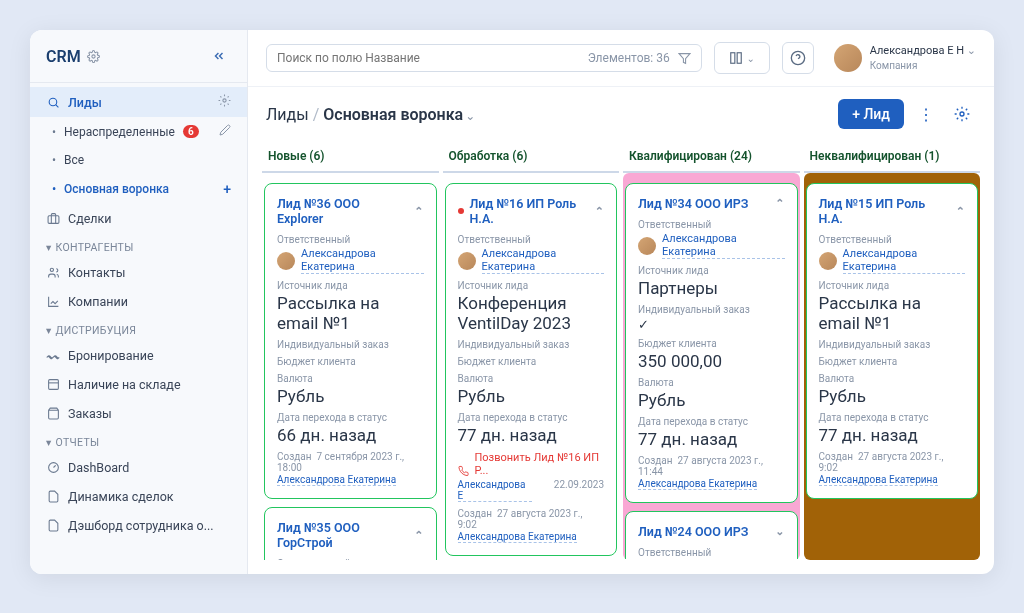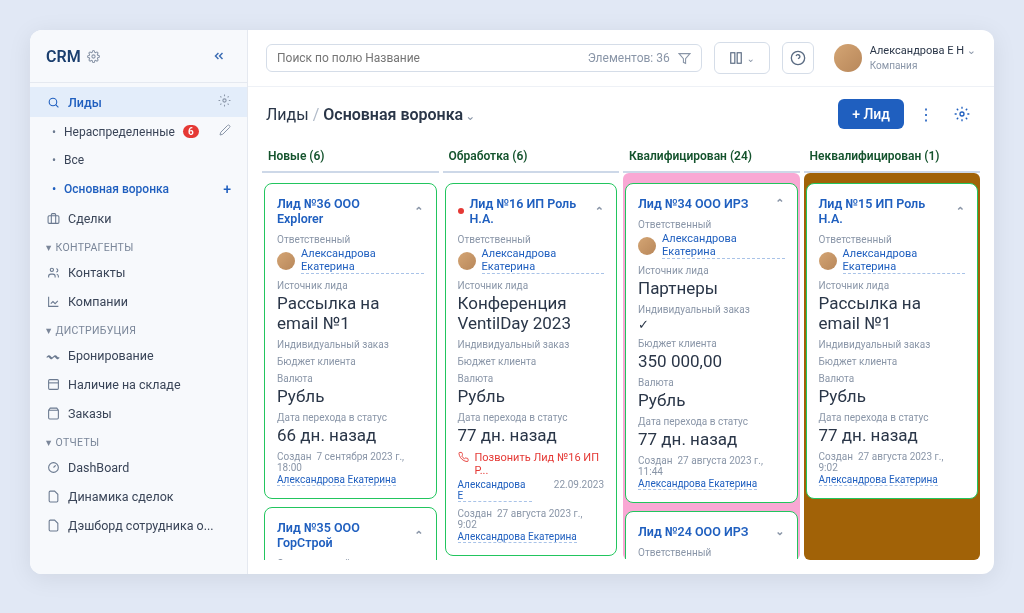--- a/index.html
+++ b/index.html
@@ -55,21 +55,21 @@
 .card-title{display:flex;align-items:center;font-size:12.5px;font-weight:600;color:#1f5fbf;margin-bottom:8px;gap:6px}
 .card-title .caret{margin-left:auto;color:#8a96a8;font-size:11px}
 .dot-red{width:6px;height:6px;border-radius:50%;background:#e53935;flex-shrink:0}
 .field{margin-bottom:6px}
 .field-label{font-size:10px;color:#8a96a8;margin-bottom:2px}
 .field-val{font-size:17px;color:#2a3648}
 .link{color:#1f5fbf;border-bottom:1px dashed #a9c3e8;cursor:pointer}
 .assignee{display:flex;align-items:center;gap:6px}
 .av-sm{width:18px;height:18px;border-radius:50%;background:linear-gradient(135deg,#d4a574,#b8875a);flex-shrink:0}
 .meta{font-size:10px;color:#8a96a8;margin-top:6px}
-.action-call{display:flex;align-items:flex-start;gap:6px;color:#e53935;font-size:11px;margin-top:4px}
+.action-call{display:flex;align-items:flex-end;gap:6px;color:#e53935;font-size:11px;margin-top:4px}
 .action-sub{display:flex;gap:22px;font-size:10px;color:#8a96a8;margin-top:2px}
 .action-sub .link{font-size:10px}
 .check{font-size:13px;color:#2a3648}
 .col.blue .col-body{background:#f9a8d4;border-radius:6px}
 .col.gray .col-body{background:#a16207;border-radius:6px}
 .pencil{width:12px;height:12px;color:#8a96a8}
 </style>
 </head>
 <body>
 

